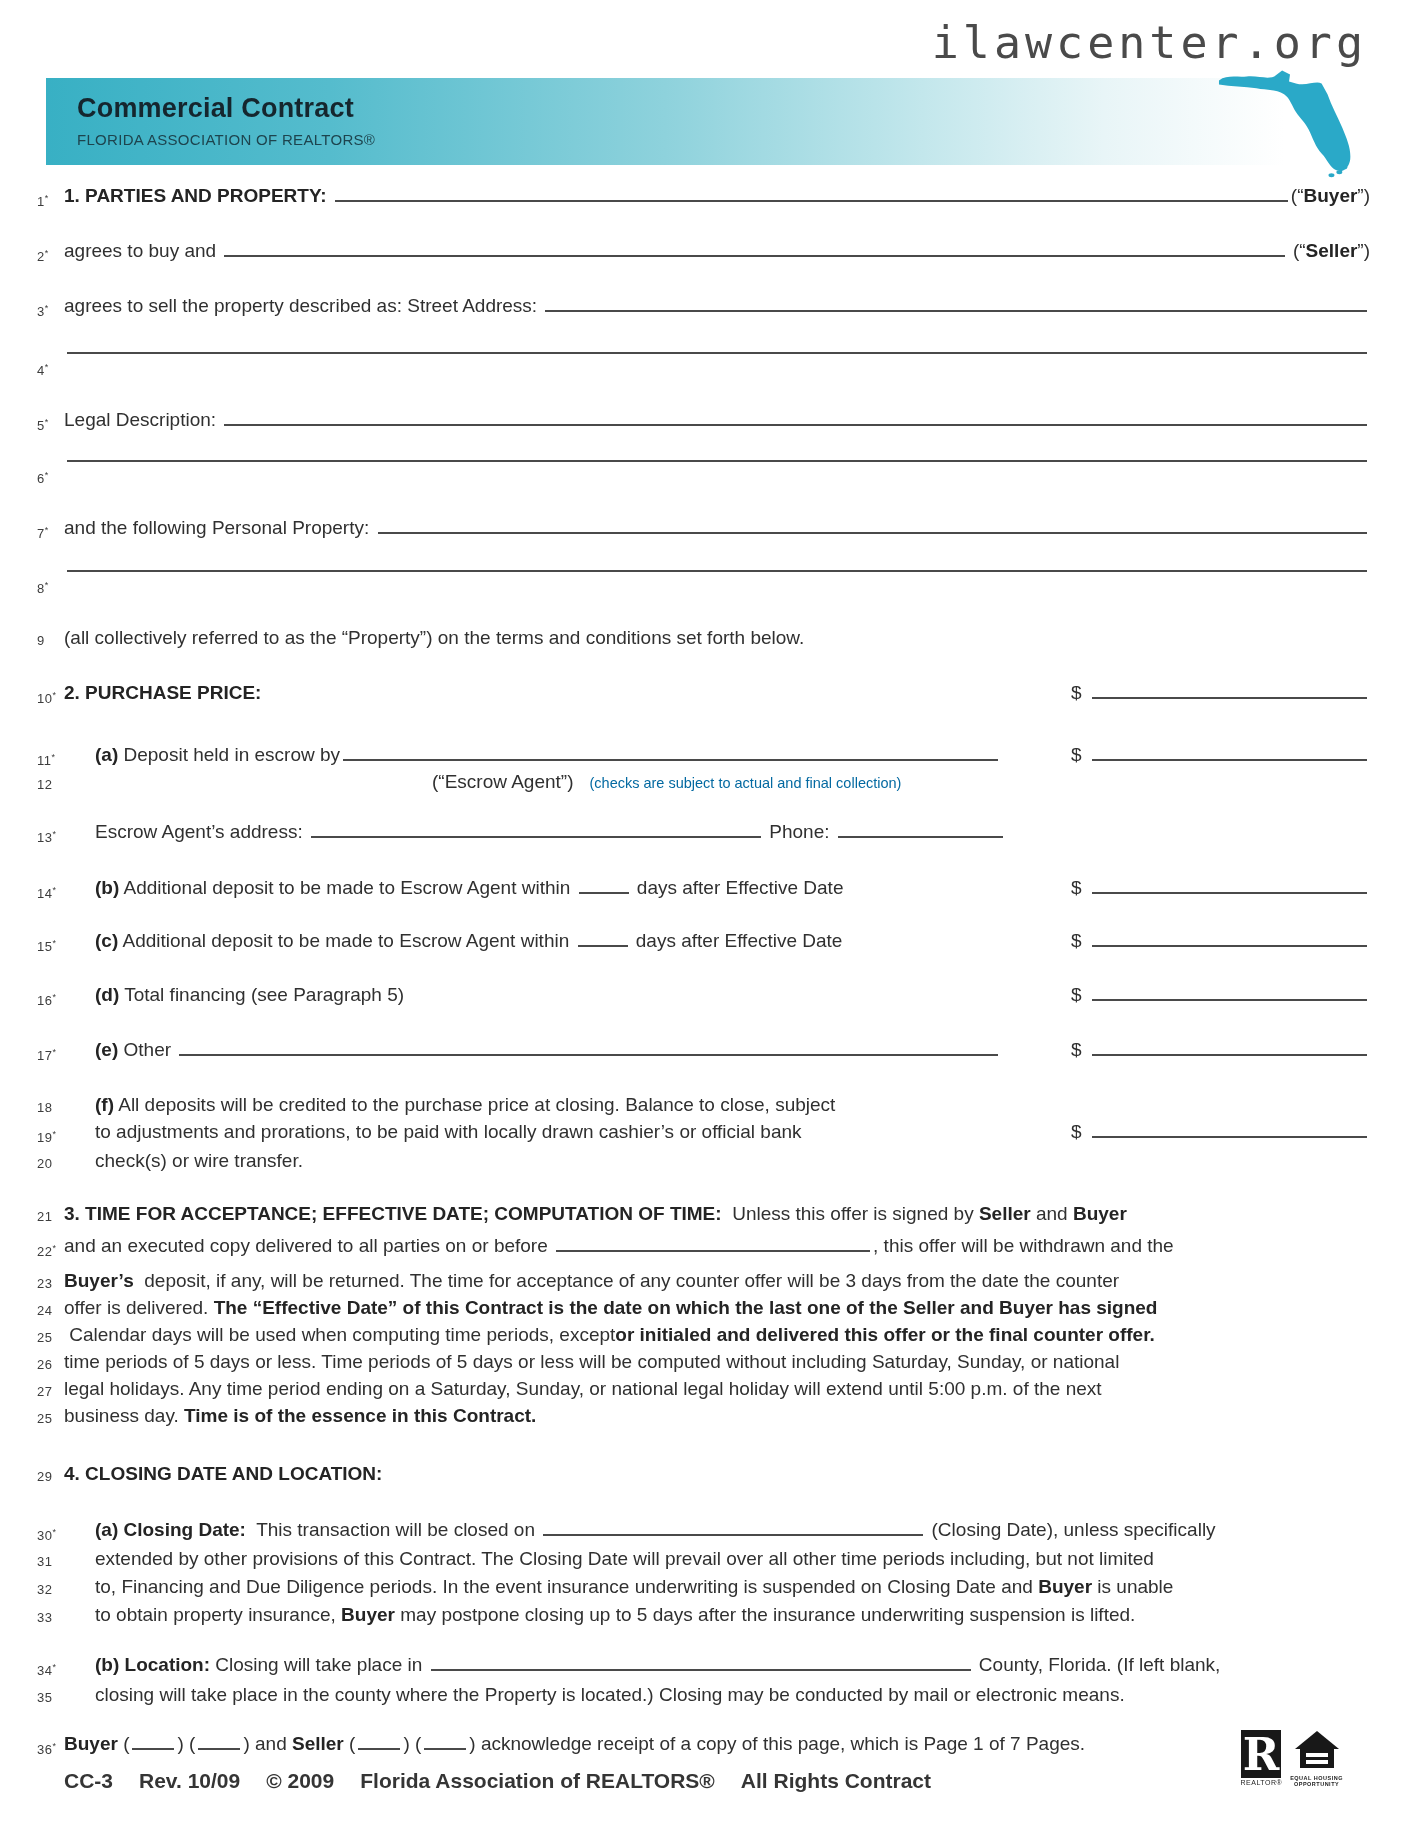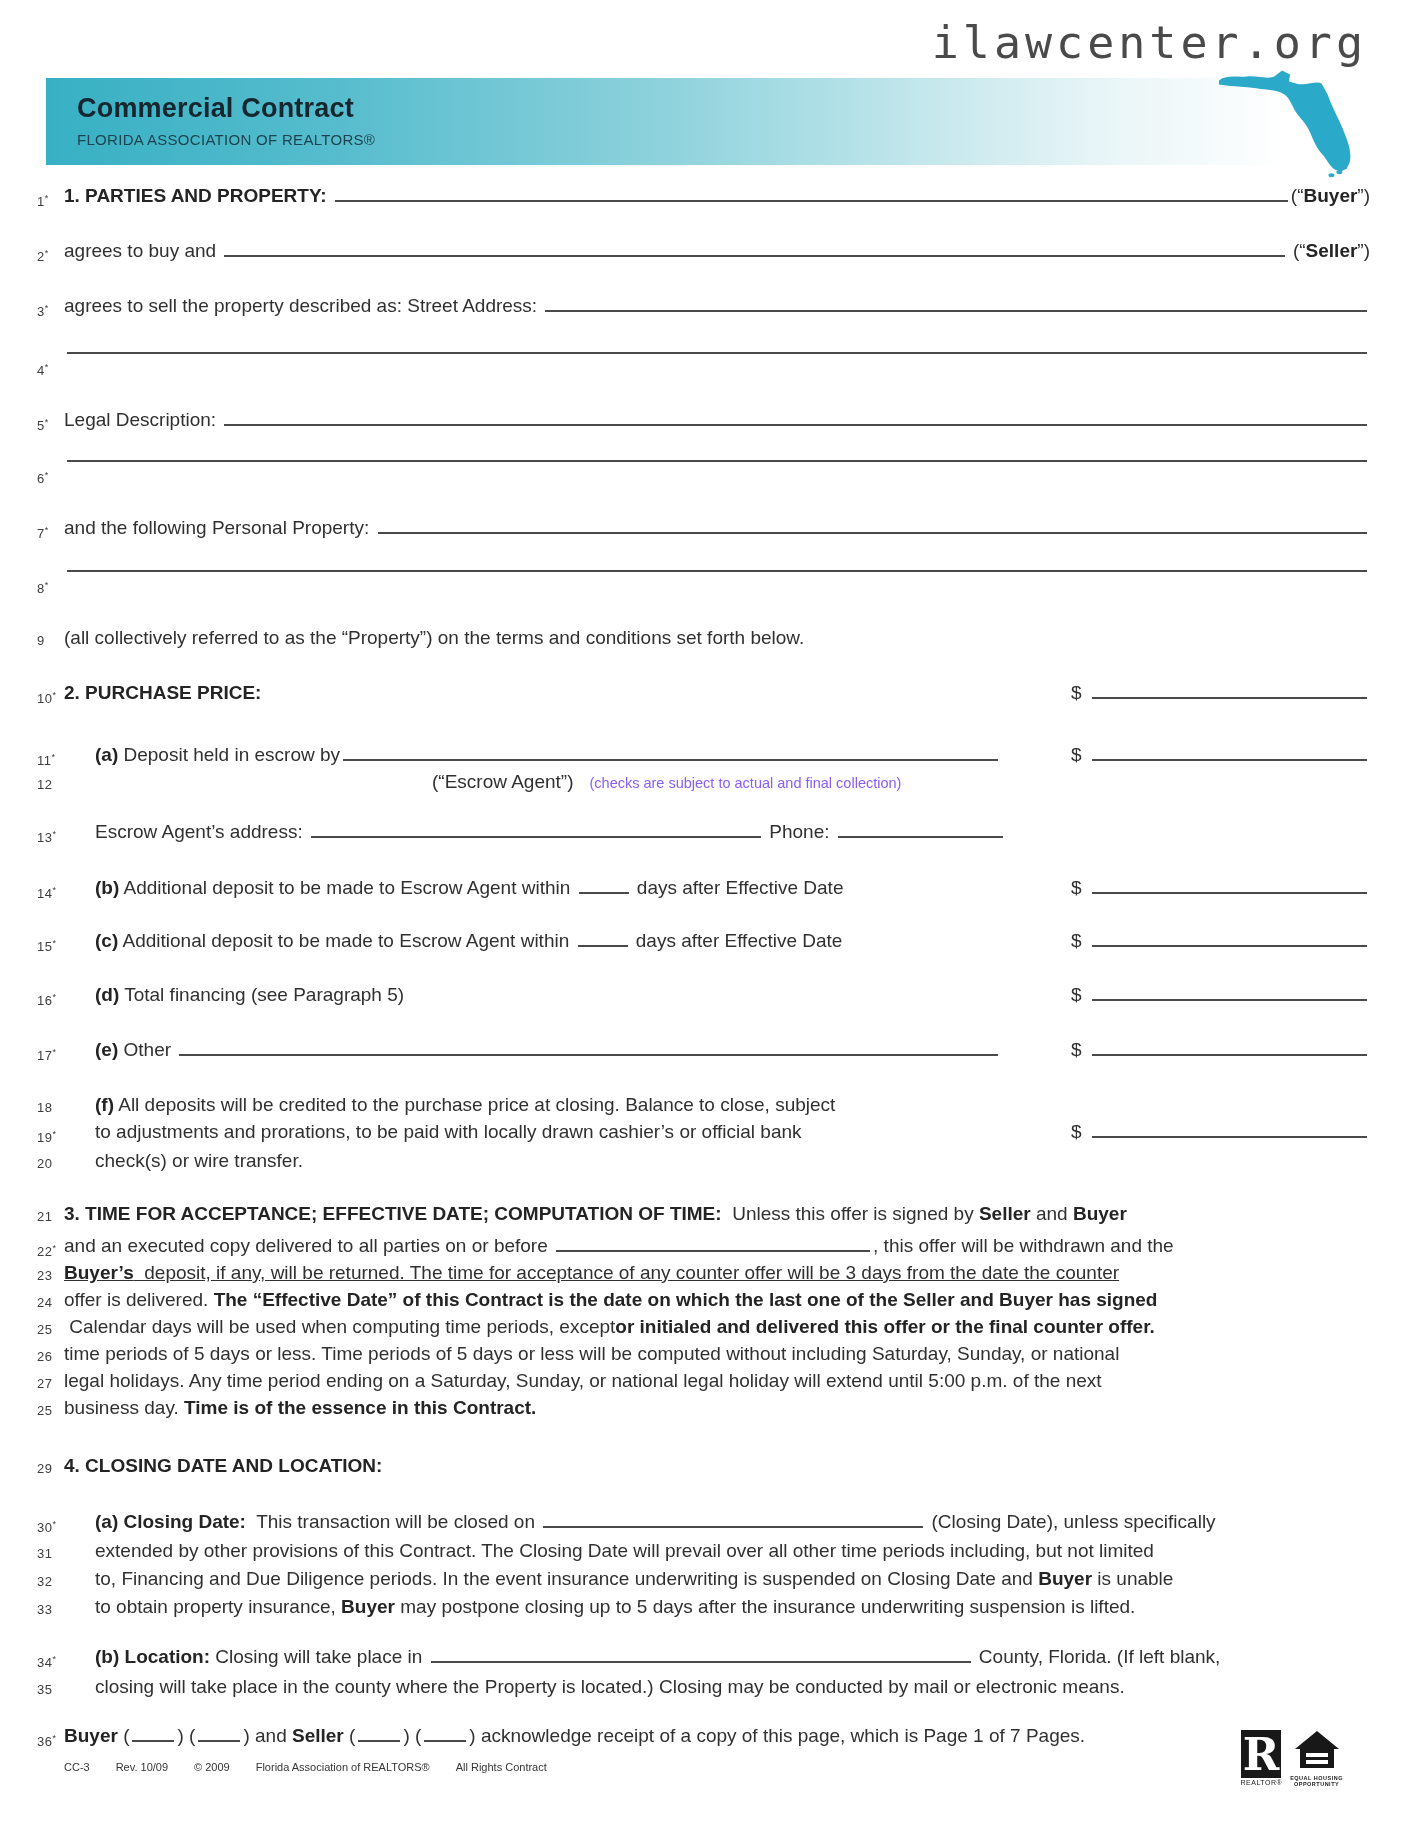--- a/index.html
+++ b/index.html
@@ -49,33 +49,33 @@
   }
   .ast{font-size:9px;vertical-align:5px;}
   .content{display:flex;align-items:baseline;flex:1 1 auto;min-width:0;}
   .row.ind .content{margin-left:31px;}
   .row.has-dollar .content{flex:0 0 auto;width:937px;}
   .row.ind.has-dollar .content{width:906px;margin-left:31px;}
   .dcol{display:flex;align-items:baseline;flex:1 1 auto;padding-left:70px;}
   .dcol .u{margin-left:10px;}
   .seg{white-space:pre;}
   .b{font-weight:bold;color:#242424;text-align:right;}
-  .small{font-size:14.5px;color:#8b5cf6;}
+  .small{font-size:14.5px;color:#0369a1;}
   .u{
     display:inline-block;height:1px;flex:0 0 auto;
     border-bottom:2px solid #4a4a4a;
     margin:0 3px -3px 3px;
   }
   .u.f{flex:1 1 auto;}
   .sp{display:inline-block;flex:0 0 auto;height:1px;}
   
   .footer{
     margin:12px 41px 0 64px;
     display:flex;column-gap:26px;
-    font-size:11px;color:#353535;
+    font-size:21px;color:#353535;font-weight:bold;
   }
   
   .logos{
     position:absolute;right:68px;top:1730px;z-index:4;
     display:flex;align-items:flex-start;column-gap:8px;
   }
   .logo{display:flex;flex-direction:column;align-items:center;}
   .logo-caption{
     font-size:7px;color:#222;letter-spacing:.5px;margin-top:1px;white-space:nowrap;
   }
@@ -292,21 +292,21 @@
         </span>
       </div>
       <div class="row" style="margin-top: 5px;">
         <span class="lnum">22<span class="ast">*</span></span>
         <span class="content">
           <span class="seg">and an executed copy delivered to all parties on or before </span>
           <span class="u" style="width: 314px;"></span>
           <span class="seg">, this offer will be withdrawn and the</span>
         </span>
       </div>
-      <div class="row" style="margin-top: 0px; text-decoration: underline;">
+      <div class="row" style="margin-top: 8px;">
         <span class="lnum">23</span>
         <span class="content">
           <span class="seg b">Buyer’s</span>
           <span class="seg">  deposit, if any, will be returned. The time for acceptance of any counter offer will be 3 days from the date the counter</span>
         </span>
       </div>
       <div class="row" style="margin-top: 0px;">
         <span class="lnum">24</span>
         <span class="content">
           <span class="seg">offer is delivered. </span>

